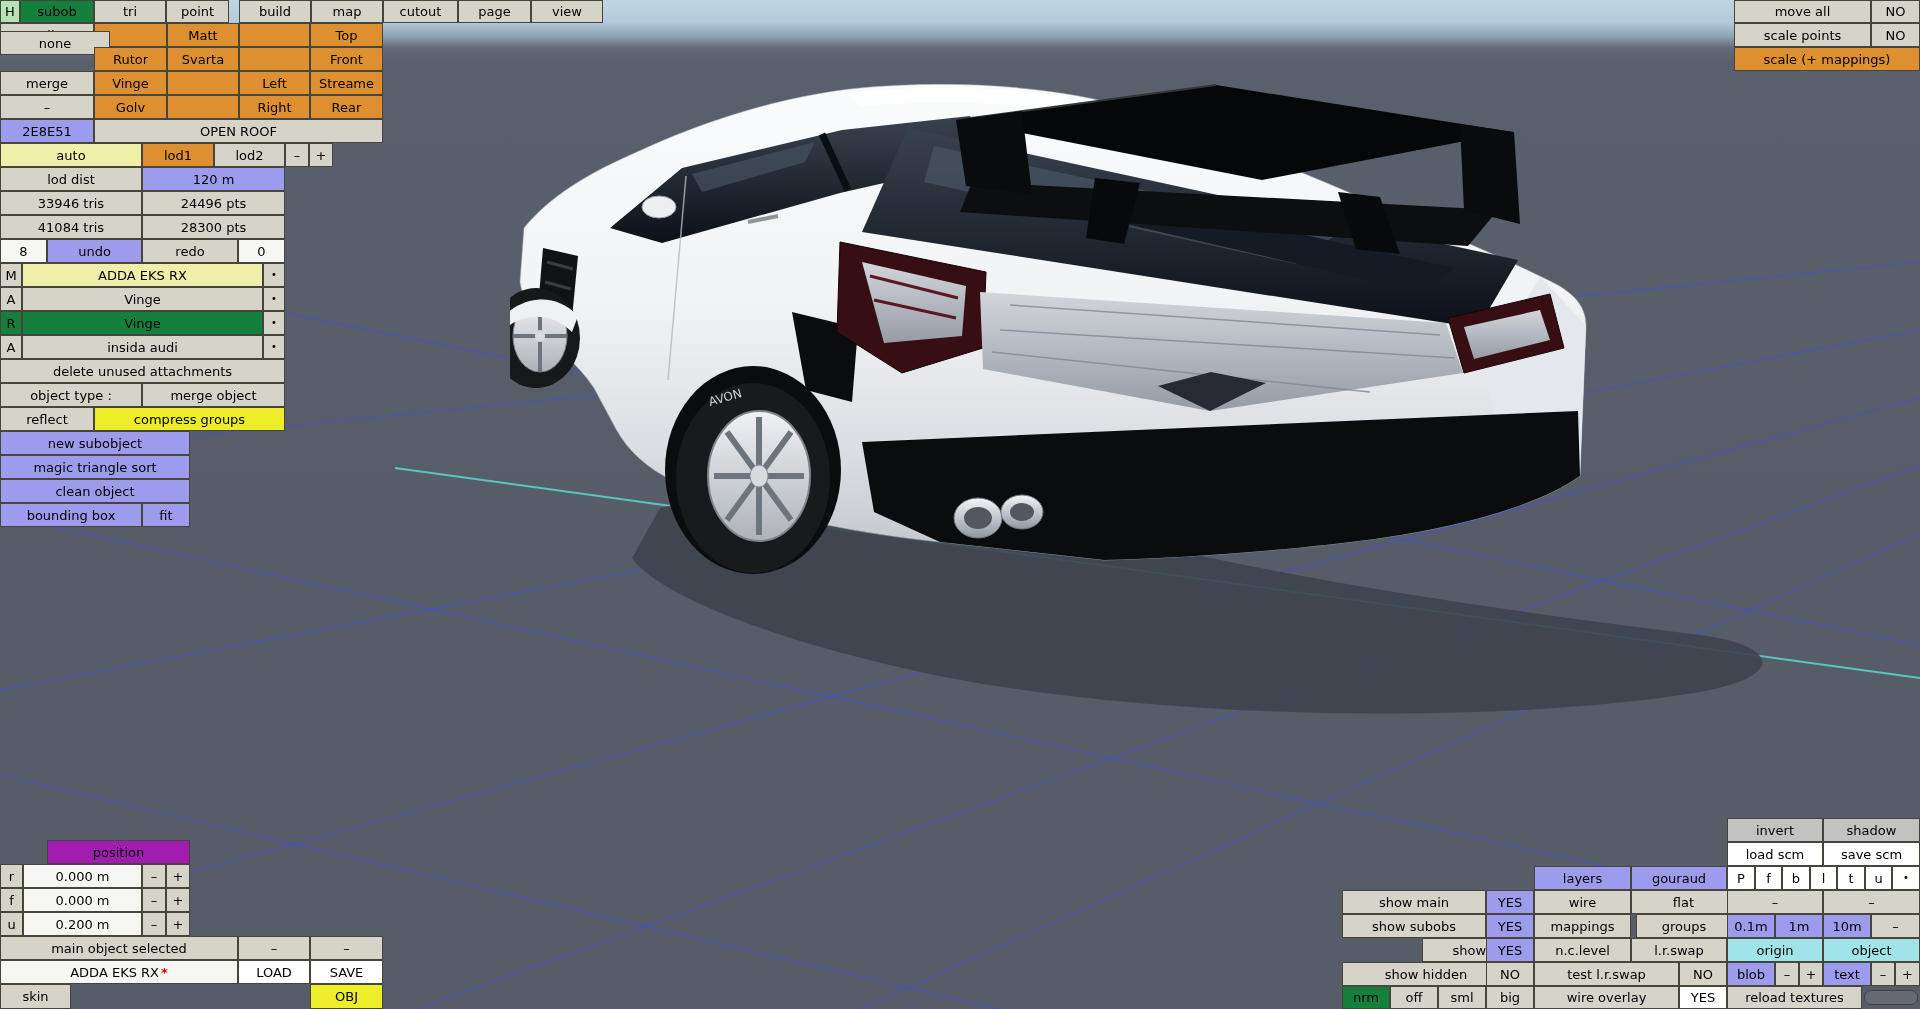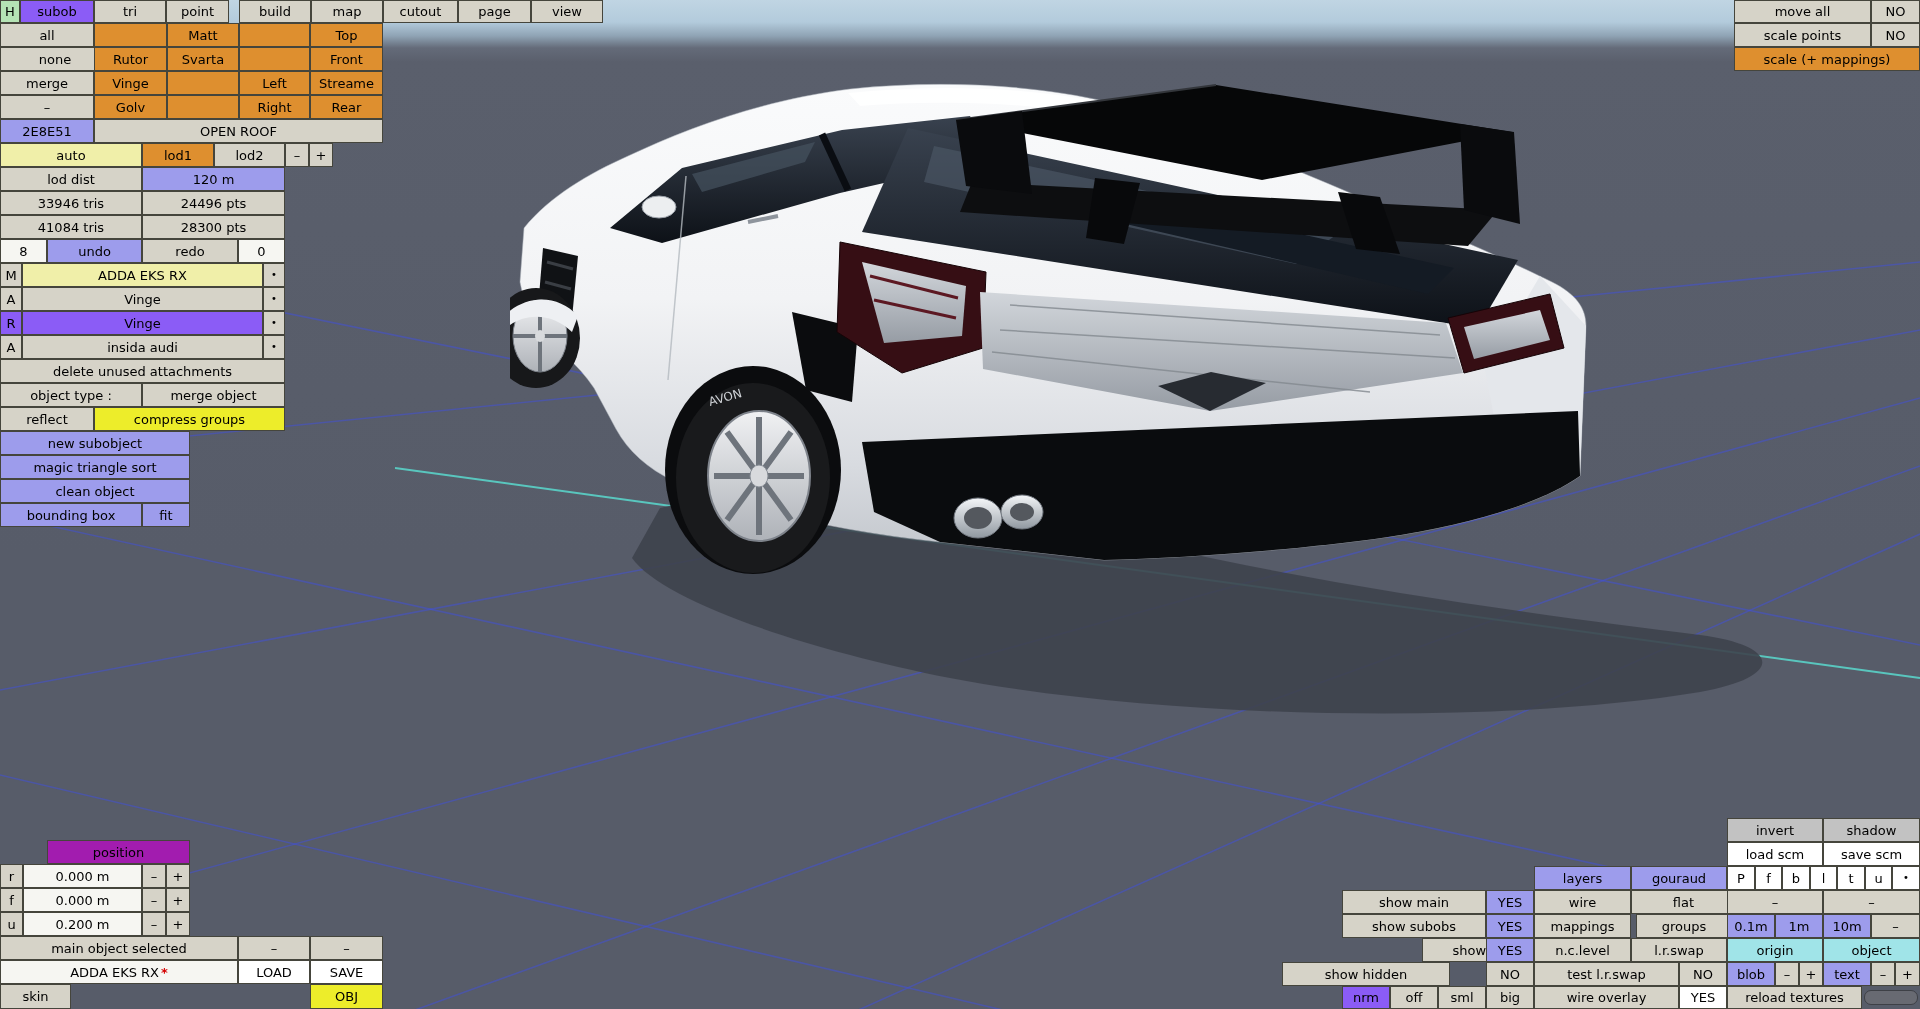--- a/index.html
+++ b/index.html
@@ -6,21 +6,21 @@
   html,body { width:1920px; height:1009px; overflow:hidden; background:#575c69; }
   #stage { position:relative; width:1920px; height:1009px;
            font-family:"DejaVu Sans","Liberation Sans",sans-serif;
            font-size:13px; color:#000; }
   .viewport { position:absolute; inset:0;
     background:linear-gradient(180deg,#c0d5e3 0px,#b3cbdc 22px,#8fa3b4 36px,#646b79 48px,#5a5f6c 62px,#575c69 55%,#53586500 100%),#575c69; }
   .viewport svg { position:absolute; display:block; }
   .c { position:absolute; display:flex; align-items:center; justify-content:center;
        border:1px solid #45453c; background:#d6d3c8; line-height:1;
        white-space:nowrap; overflow:hidden; cursor:default; }
-  .or{background:#de8f2f} .lav{background:#9d9cec} .sel{background:#8b5cf6}
+  .or{background:#de8f2f} .lav{background:#9d9cec} .sel{background:#15803d}
   .pyel{background:#f0efa9} .yel{background:#eded2a} .grn{background:#ffffff}
   .pgrn{background:#b5e3b5} .wht{background:#f6f6f2} .pnk{background:#a21caf}
   .cyn{background:#a0e4e8} .gry{background:#c2c2c2}
   .dot{font-size:10px}
   .star{color:#d40000; font-weight:bold; margin-left:2px}
   .darkbar{position:absolute; background:#686a72; border:1px solid #3e4046; border-radius:7px}
   .gl{stroke:#4050e0; stroke-opacity:.5; stroke-width:1.6}
   .glc{stroke:#5ad2c8; stroke-opacity:.9; stroke-width:2}
 </style>
 </head>
@@ -146,21 +146,21 @@
   <div class="c" style="left:1734px;top:23px;width:137px;height:24px">scale points</div>
   <div class="c" style="left:1871px;top:23px;width:49px;height:24px">NO</div>
   <div class="c or" style="left:1734px;top:47px;width:186px;height:24px">scale (+ mappings)</div>
 
   <div class="c" style="left:0;top:23px;width:94px;height:24px">all</div>
   <div class="c or" style="left:94px;top:23px;width:73px;height:24px"></div>
   <div class="c or" style="left:167px;top:23px;width:72px;height:24px">Matt</div>
   <div class="c or" style="left:239px;top:23px;width:71px;height:24px"></div>
   <div class="c or" style="left:310px;top:23px;width:73px;height:24px">Top</div>
 
-  <div class="c" style="left:0;top:47px;width:110px;height:24px">none</div>
+  <div class="c" style="left:0;top:31px;width:110px;height:24px">none</div>
   <div class="c or" style="left:94px;top:47px;width:73px;height:24px">Rutor</div>
   <div class="c or" style="left:167px;top:47px;width:72px;height:24px">Svarta</div>
   <div class="c or" style="left:239px;top:47px;width:71px;height:24px"></div>
   <div class="c or" style="left:310px;top:47px;width:73px;height:24px">Front</div>
 
   <div class="c" style="left:0;top:71px;width:94px;height:24px">merge</div>
   <div class="c or" style="left:94px;top:71px;width:73px;height:24px">Vinge</div>
   <div class="c or" style="left:167px;top:71px;width:72px;height:24px"></div>
   <div class="c or" style="left:239px;top:71px;width:71px;height:24px">Left</div>
   <div class="c or" style="left:310px;top:71px;width:73px;height:24px">Streame</div>
@@ -283,21 +283,21 @@
   <div class="c lav" style="left:1823px;top:914px;width:48px;height:24px">10m</div>
   <div class="c" style="left:1871px;top:914px;width:49px;height:24px">–</div>
 
   <div class="c" style="left:1422px;top:938px;width:144px;height:24px">show wheels</div>
   <div class="c lav" style="left:1486px;top:938px;width:48px;height:24px">YES</div>
   <div class="c" style="left:1534px;top:938px;width:97px;height:24px">n.c.level</div>
   <div class="c" style="left:1631px;top:938px;width:96px;height:24px">l.r.swap</div>
   <div class="c cyn" style="left:1727px;top:938px;width:96px;height:24px">origin</div>
   <div class="c cyn" style="left:1823px;top:938px;width:97px;height:24px">object</div>
 
-  <div class="c" style="left:1282px;top:962px;width:168px;height:24px">show hidden</div>
+  <div class="c" style="left:1342px;top:962px;width:168px;height:24px">show hidden</div>
   <div class="c" style="left:1486px;top:962px;width:48px;height:24px">NO</div>
   <div class="c" style="left:1534px;top:962px;width:145px;height:24px">test l.r.swap</div>
   <div class="c" style="left:1679px;top:962px;width:48px;height:24px">NO</div>
   <div class="c lav" style="left:1727px;top:962px;width:48px;height:24px">blob</div>
   <div class="c" style="left:1775px;top:962px;width:24px;height:24px">–</div>
   <div class="c" style="left:1799px;top:962px;width:24px;height:24px">+</div>
   <div class="c lav" style="left:1823px;top:962px;width:48px;height:24px">text</div>
   <div class="c" style="left:1871px;top:962px;width:24px;height:24px">–</div>
   <div class="c" style="left:1895px;top:962px;width:25px;height:24px">+</div>
 

